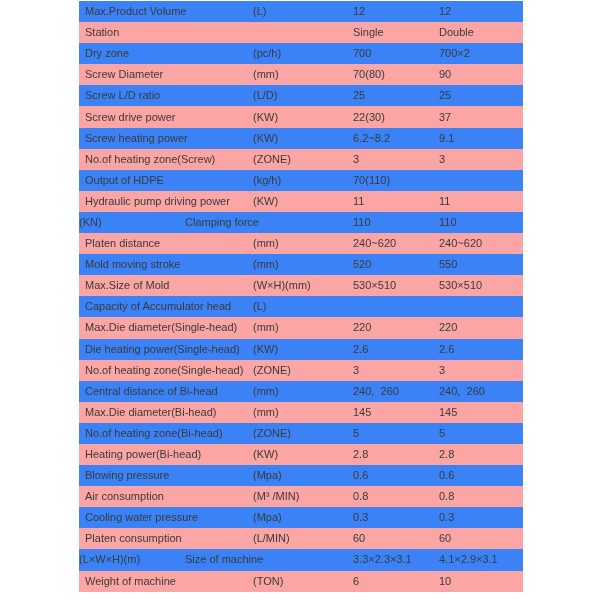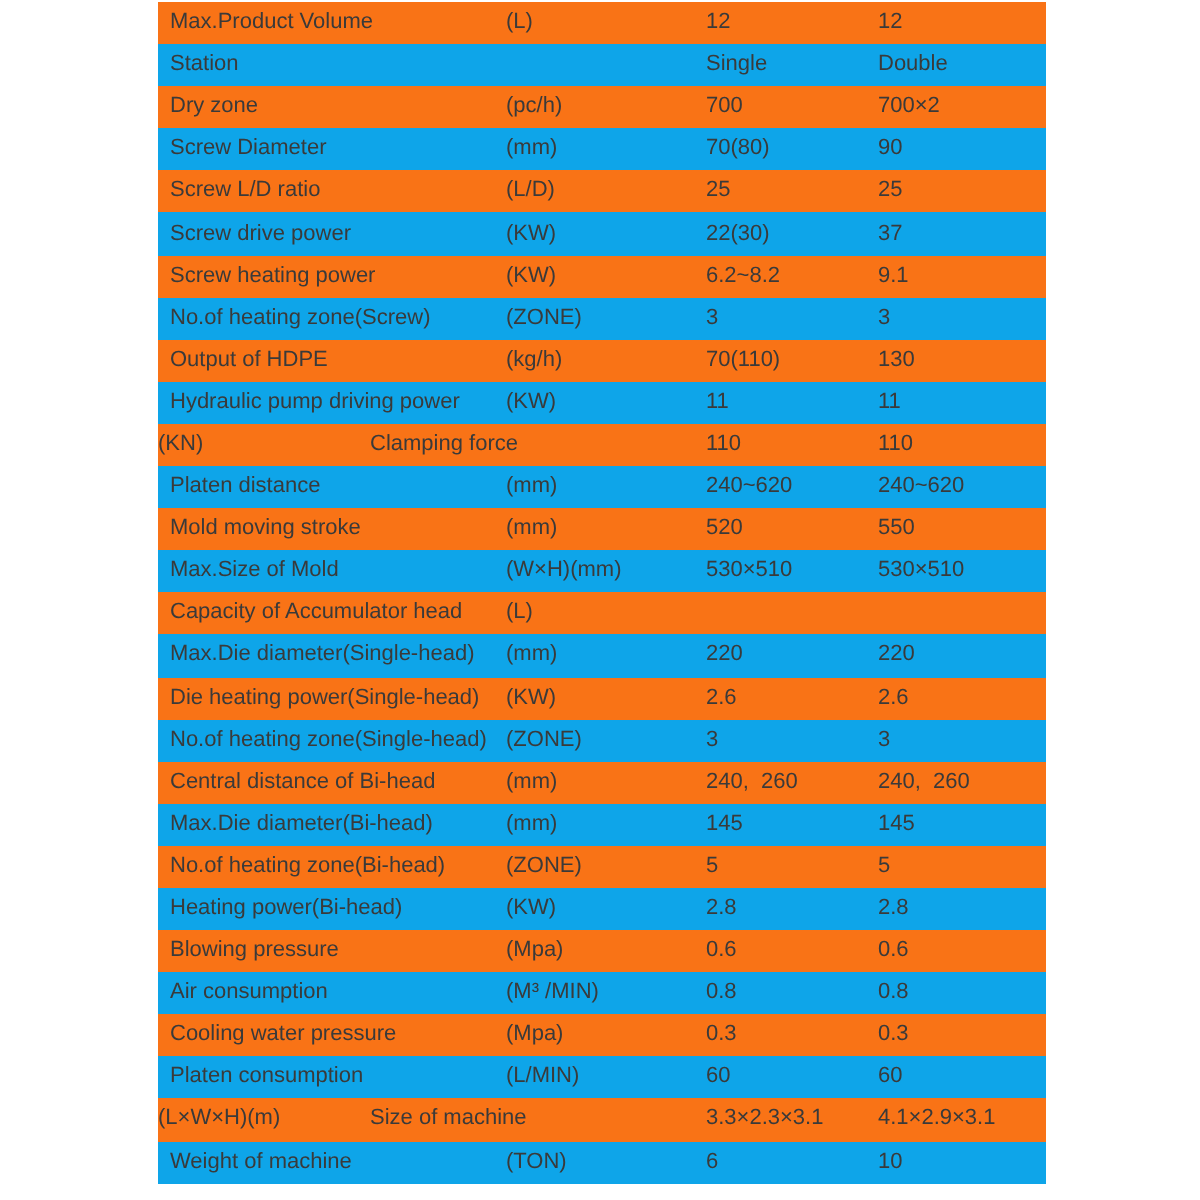--- a/index.html
+++ b/index.html
@@ -19,24 +19,24 @@
     left: 79px;
     top: 1px;
     width: 444px;
   }
   .spec-row {
     display: flex;
     align-items: center;
     height: 21.1px;
     font-size: 11px;
     color: #3a3a3a;
-    background: #f97316;
+    background: #3b82f6;
   }
   .spec-row.shaded {
-    background: #0ea5e9;
+    background: #fca5a5;
   }
   .cell {
     white-space: pre;
     overflow: hidden;
     line-height: 21px;
   }
   .c-param {
     width: 174px;
     padding-left: 6px;
     box-sizing: border-box;
@@ -100,21 +100,20 @@
     <div class="spec-row shaded">
     <span class="cell c-param">No.of heating zone(Screw)</span>
     <span class="cell c-unit">(ZONE)</span>
     <span class="cell c-single">3</span>
     <span class="cell c-double">3</span>
   </div>
     <div class="spec-row">
     <span class="cell c-param">Output of HDPE</span>
     <span class="cell c-unit">(kg/h)</span>
     <span class="cell c-single">70(110)</span>
-    <span class="cell c-double">130</span>
   </div>
     <div class="spec-row shaded">
     <span class="cell c-param">Hydraulic pump driving power</span>
     <span class="cell c-unit">(KW)</span>
     <span class="cell c-single">11</span>
     <span class="cell c-double">11</span>
   </div>
     <div class="spec-row">
     <span class="cell c-unit">(KN)</span>
     <span class="cell c-param">Clamping force</span>

